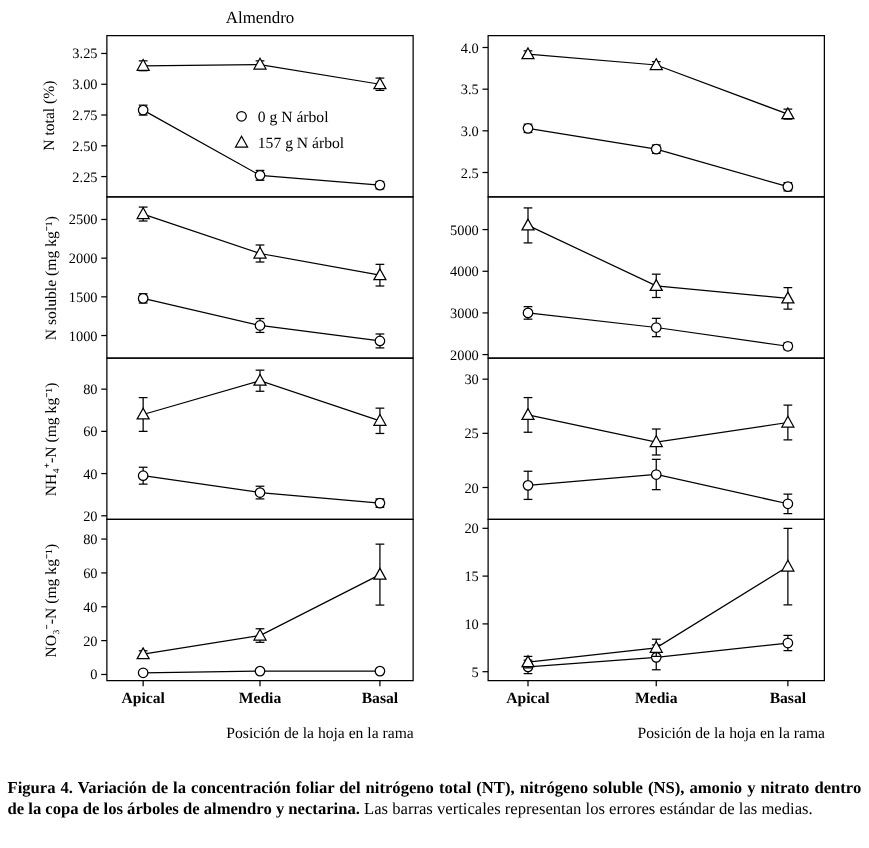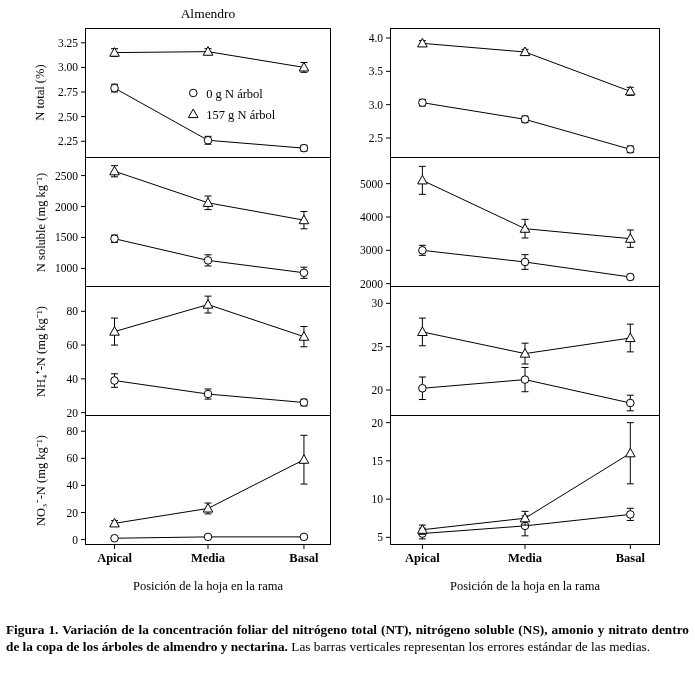--- a/index.html
+++ b/index.html
@@ -6,21 +6,21 @@
   body{font-family:"Liberation Serif",serif;color:#000}
   .figure{position:relative;width:695px;height:678px;background:#fff;overflow:hidden}
   .col-title{position:absolute;top:6px;font-size:13.5px;text-align:center}
   .panel{position:absolute;overflow:visible}
   .panel text{fill:#000}
   .tick{font-family:"Liberation Serif",serif;font-size:11.5px}
   .xtick{font-family:"Liberation Serif",serif;font-size:12.5px;font-weight:bold}
   .leg{font-family:"Liberation Serif",serif;font-size:12.5px}
   .ylab{position:absolute;left:-41px;width:162px;text-align:center;font-size:12.5px;
         transform:rotate(-90deg);white-space:nowrap}
-  .xlab{position:absolute;top:579px;font-size:12.5px;text-align:center}
+  .xlab{position:absolute;top:579px;font-size:12.5px;text-align:right}
   .caption{position:absolute;top:621px;left:6px;width:683px;font-size:13.3px;line-height:1.3;text-align:justify}
 </style>
 </head>
 <body>
 
 <div class="figure">
 
   <div class="col-title" style="left:85px;width:246px">Almendro</div>
 
   <div class="ylab" style="top:85px">N total (%)</div>
@@ -340,14 +340,14 @@
       <line x1="236.8" x2="243.8" y1="68.82352941176471" y2="68.82352941176471" stroke="#000"></line>
       <polyline points="32.4,114.70588235294117 135,103.23529411764706 240.3,38.23529411764706" fill="none" stroke="#000"></polyline>
       <polygon points="32.4,109.70588235294117 27.599999999999998,118.30588235294117 37.199999999999996,118.30588235294117" fill="#fff" stroke="#000"></polygon>
       <polygon points="135,98.23529411764706 130.2,106.83529411764705 139.8,106.83529411764705" fill="#fff" stroke="#000"></polygon>
       <polygon points="240.3,33.23529411764706 235.5,41.83529411764706 245.10000000000002,41.83529411764706" fill="#fff" stroke="#000"></polygon>
     </svg>
 
   <div class="xlab" style="left:85px;width:246px">Posición de la hoja en la rama</div>
   <div class="xlab" style="left:390px;width:270px">Posición de la hoja en la rama</div>
 
-  <div class="caption"><b>Figura 1. Variación de la concentración foliar del nitrógeno total (NT), nitrógeno soluble (NS), amonio y nitrato dentro de la copa de los árboles de almendro y nectarina.</b><span> Las barras verticales representan los errores estándar de las medias.</span></div>
+  <div class="caption"><b>Figura 4. Variación de la concentración foliar del nitrógeno total (NT), nitrógeno soluble (NS), amonio y nitrato dentro de la copa de los árboles de almendro y nectarina.</b><span> Las barras verticales representan los errores estándar de las medias.</span></div>
 </div>
 
 </body></html>

